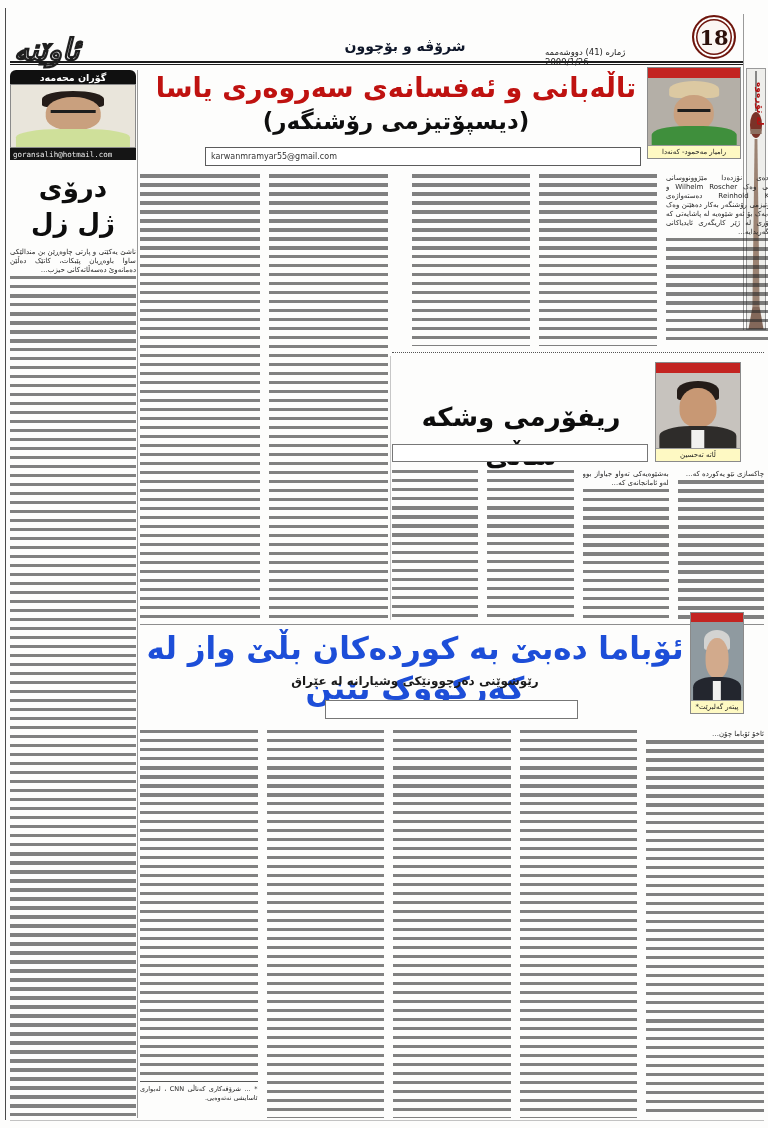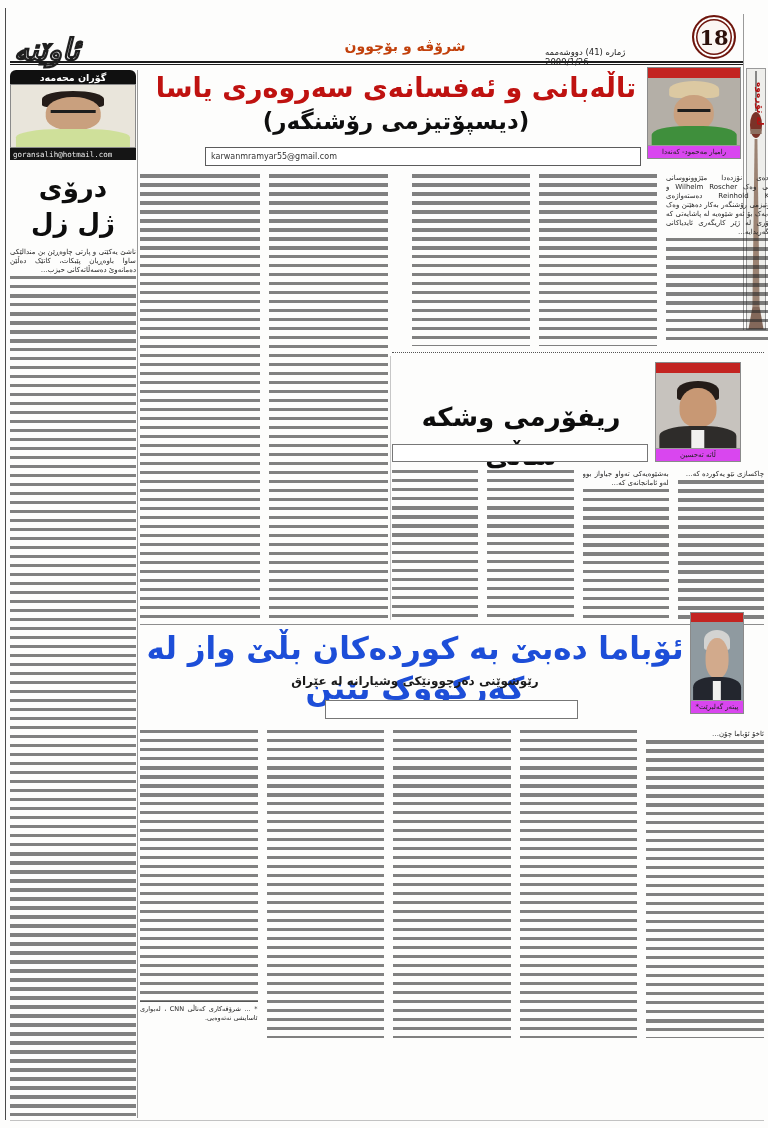--- a/index.html
+++ b/index.html
@@ -9,21 +9,21 @@
   .abs{position:absolute}
   .rtl{direction:rtl;unicode-bidi:plaintext}
   
   .rule2{height:4px;border-top:2px solid #1c1c1c;border-bottom:1px solid #1c1c1c}
   .vline{width:1px;background:#9a9a9a}
   .dotline{border-top:1px dotted #555}
   .thinline{border-top:1px solid #8d8d8d}
   
   .logo{font-size:30px;font-weight:bold;font-style:italic;color:#fff;
         -webkit-text-stroke:1.3px #1f1f1f;text-shadow:0 0 1px #1f1f1f;letter-spacing:1px}
-  .section-title{font-size:14px;font-weight:bold;color:#c2410c;text-align:center}
+  .section-title{font-size:14px;font-weight:bold;color:#0f172a;text-align:center}
   .issue-date{font-size:8.5px;color:#222;text-align:left;direction:rtl}
   .page-badge{width:44px;height:44px;border-radius:50%;border:2px solid #6e150c;
         box-shadow:inset 0 0 0 2px #fff,inset 0 0 0 3.5px #6e150c;
         display:flex;align-items:center;justify-content:center;
         font-family:"DejaVu Serif","Liberation Serif",serif;
         font-size:21px;font-weight:bold;color:#2d100a;background:#fbf6f3}
   .side-tab{writing-mode:vertical-rl;font-size:9px;font-weight:bold;color:#b31212;text-align:center}
   
   .namebar{background:#101010;color:#fff;font-size:9.5px;font-weight:bold;
            display:flex;align-items:center;justify-content:center;border-radius:6px 6px 0 0}
@@ -37,21 +37,21 @@
   .h3{font-size:31px;line-height:40px;font-weight:900;color:#1d4ed8;text-align:center}
   .h3sub{font-size:12px;font-weight:bold;color:#1a1a1a;text-align:center}
   .emailbox{background:#fff;border:1px solid #5c5c5c;font-size:8px;color:#333;
             display:flex;align-items:center;padding:0 5px;direction:ltr}
   .emptybox{background:#fff;border:1px solid #777}
   
   .photo-frame{border:1px solid #8a8a8a;background:#fff;display:flex;flex-direction:column}
   .redbar{height:10px;background:#c32421;flex:0 0 auto}
   .portrait{position:relative;flex:1;overflow:hidden}
   .portrait div{position:absolute}
-  .caption{flex:0 0 13px;border-top:1px solid #9a9a9a;background:#d946ef;font-size:7px;
+  .caption{flex:0 0 13px;border-top:1px solid #9a9a9a;background:#fef9c3;font-size:7px;
            color:#222;display:flex;align-items:center;justify-content:center;direction:rtl}
   .face{left:50%;transform:translateX(-50%);top:20%;width:44%;height:52%;
         border-radius:48% 48% 42% 42%;background:#c9a07e}
   .hair{left:50%;transform:translateX(-50%);top:10%;width:50%;height:26%;
         border-radius:50% 50% 12% 12%;background:#241c18}
   .glasses{left:50%;transform:translateX(-50%);top:40%;width:36%;height:3px;background:#1d1d1d}
   .torso{left:50%;transform:translateX(-50%);bottom:-4%;width:92%;height:33%;
          border-radius:40% 40% 0 0;background:#2e2c2a}
   .shirt{left:50%;transform:translateX(-50%);bottom:0;width:16%;height:24%;background:#f1f1ef}
   .hat{left:50%;transform:translateX(-50%);top:5%;width:54%;height:25%;
@@ -196,21 +196,21 @@
     <div class="redbar" style="height:9px"></div>
     <div class="portrait">
       <div class="hair"></div>
       <div class="face"></div>
       <div class="torso" style="background:#23262e"></div>
       <div class="shirt"></div>
     </div>
     <div class="caption">پیته‌ر گه‌لبرێت*</div>
   </div>
 
-  <div class="abs cols" style="left:140px;top:730px;width:624px;height:308px">
+  <div class="abs cols" style="left:140px;top:730px;width:624px;height:388px">
     <div class="col">
       <div class="lead">ئاخۆ ئۆباما چۆن…</div>
       <div class="greek"></div>
     </div>
     <div class="col">
         <div class="greek"></div>
       </div>
     <div class="col">
         <div class="greek"></div>
       </div>

